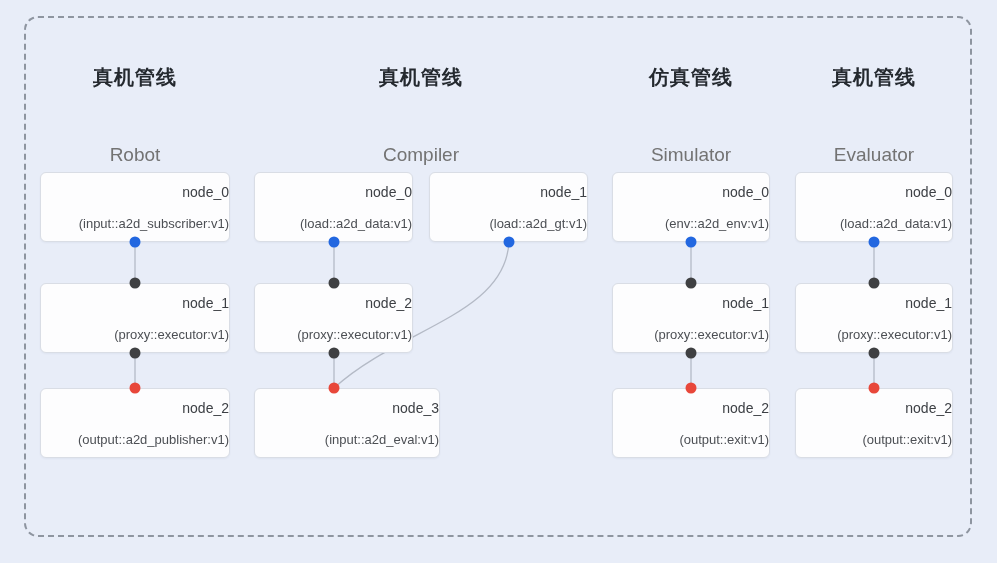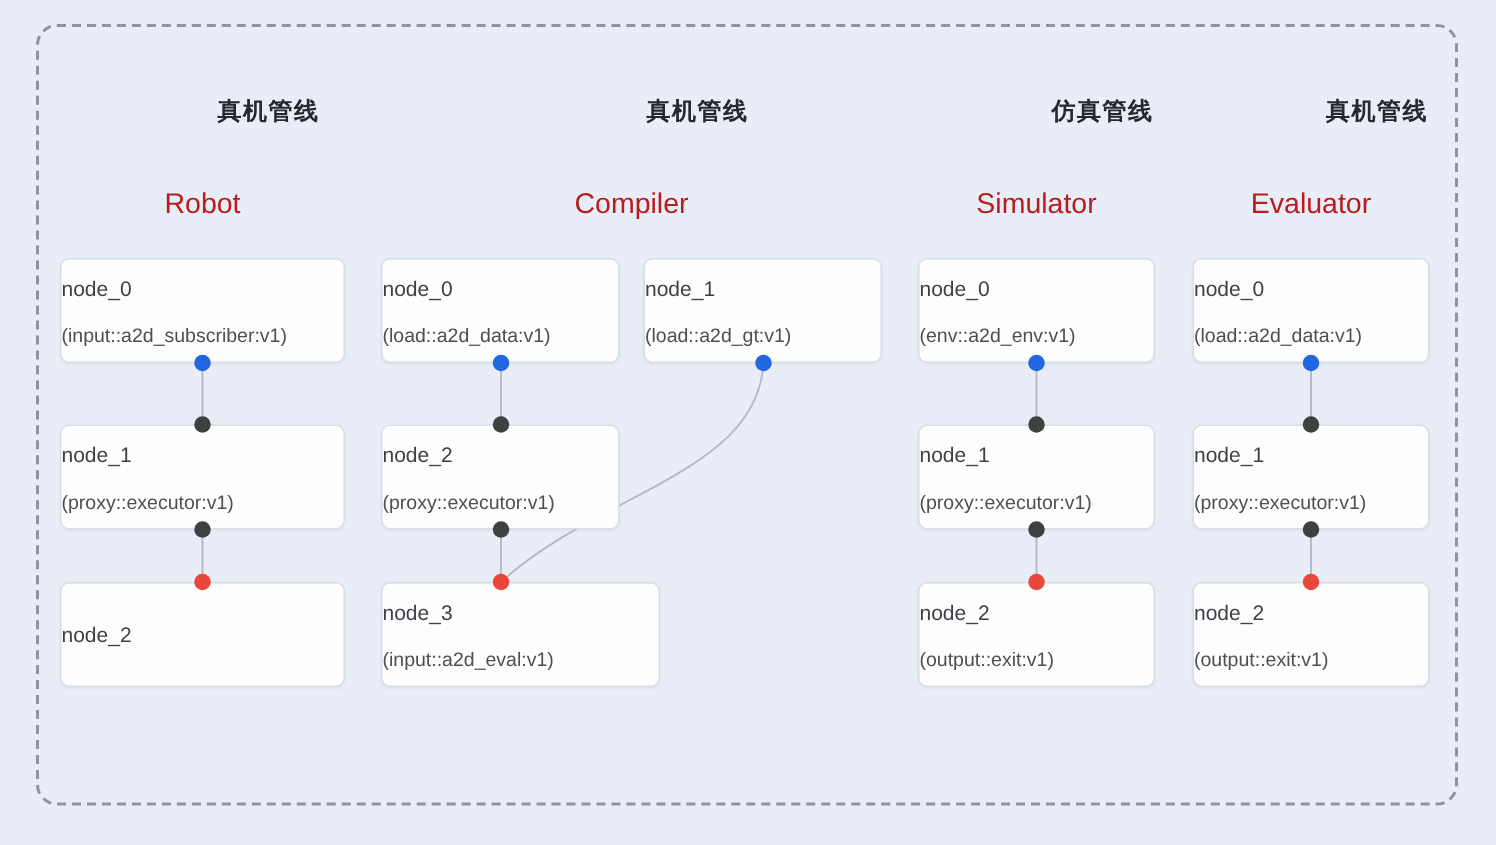--- a/index.html
+++ b/index.html
@@ -29,41 +29,40 @@
   .layer.lines { z-index: 1; }
   .layer.dots  { z-index: 3; }
   .hdr {
     position: absolute;
     transform: translateX(-50%);
     white-space: nowrap;
     z-index: 2;
   }
   .hdr.zh {
     top: 64px;
-    font-size: 16px;
+    font-size: 20px;
     font-weight: bold;
     color: #24292f;
     letter-spacing: 1px;
-    margin-left: 44px;
   }
   .hdr.en {
-    top: 126px;
+    top: 144px;
     font-size: 19px;
-    color: #b91c1c;
+    color: #737373;
   }
   .node {
     position: absolute;
     height: 70px;
     background: #fdfdfe;
     border: 1px solid #d9dde5;
     border-radius: 6px;
     box-shadow: 0 1px 2px rgba(40,60,100,0.05);
     display: flex;
     flex-direction: column;
-    align-items: flex-start;
+    align-items: flex-end;
     justify-content: center;
     gap: 16px;
     z-index: 2;
   }
   .node .nname {
     font-size: 14px;
     color: #3d4045;
   }
   .node .ntype {
     font-size: 13px;
@@ -105,20 +104,21 @@
   <div class="node" style="left:40px;top:172px;width:190px">
     <div class="nname">node_0</div>
     <div class="ntype">(input::a2d_subscriber:v1)</div>
   </div>
   <div class="node" style="left:40px;top:283px;width:190px">
     <div class="nname">node_1</div>
     <div class="ntype">(proxy::executor:v1)</div>
   </div>
   <div class="node" style="left:40px;top:388px;width:190px">
     <div class="nname">node_2</div>
+    <div class="ntype">(output::a2d_publisher:v1)</div>
   </div>
 
   <div class="node" style="left:254px;top:172px;width:159px">
     <div class="nname">node_0</div>
     <div class="ntype">(load::a2d_data:v1)</div>
   </div>
   <div class="node" style="left:429px;top:172px;width:159px">
     <div class="nname">node_1</div>
     <div class="ntype">(load::a2d_gt:v1)</div>
   </div>

